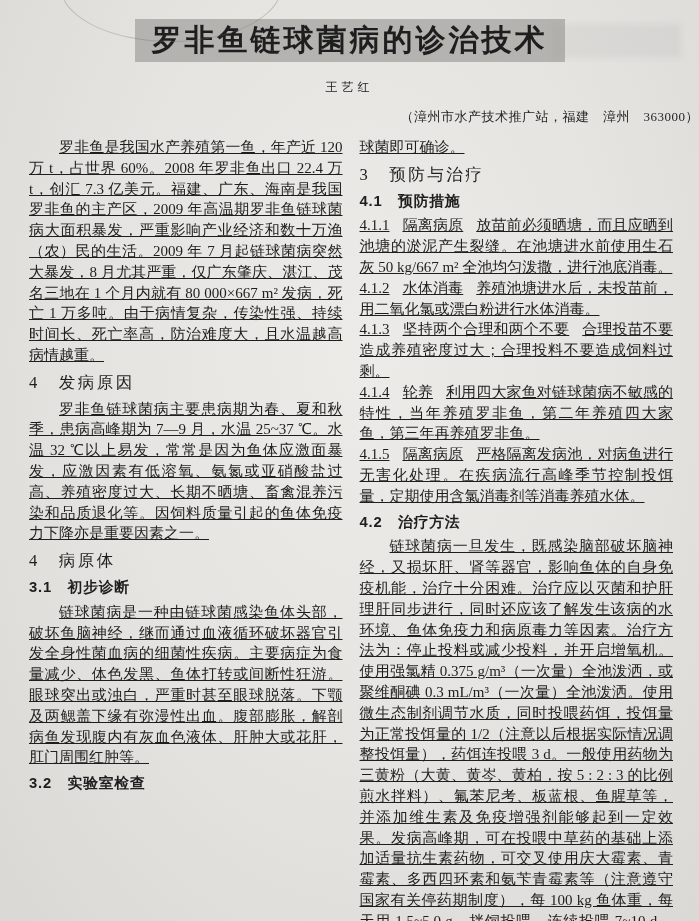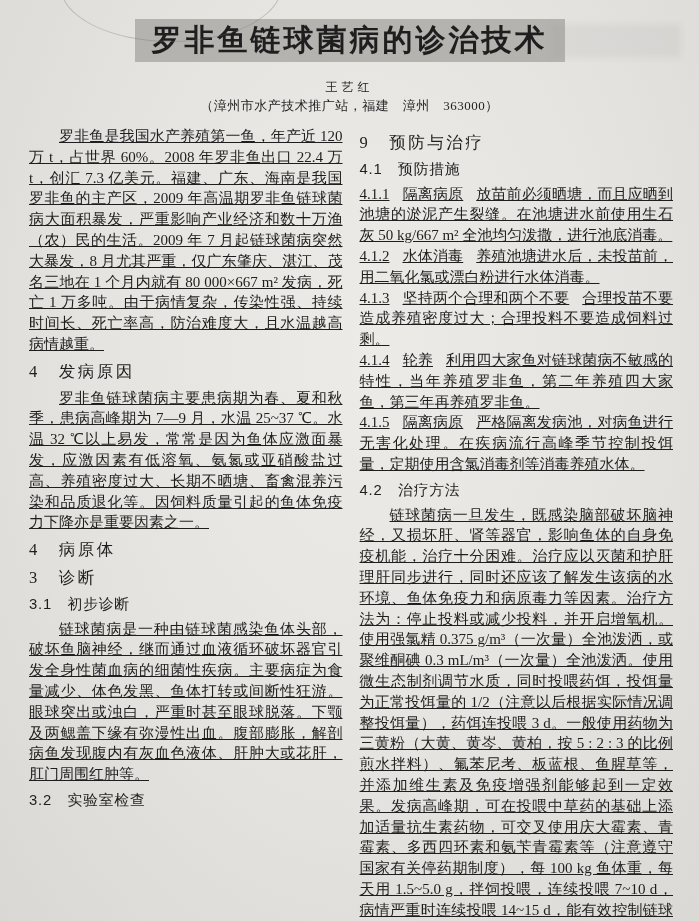--- a/index.html
+++ b/index.html
@@ -33,23 +33,24 @@
     font-size:30px;
     letter-spacing:3px;
     line-height:1.1;
   }
   .author {
     margin-top:17px;
     font-size:12px;
     letter-spacing:4px;
   }
   .affiliation {
-    margin-top:1px;
+    margin-top:12px;
     font-size:13px;
     letter-spacing:0.5px;
+    text-align:right;
   }
   .columns {
     display:flex;
     gap:17px;
     padding:11px 26px 0 29px;
   }
   .col {
     width:318px;
     font-size:15px;
     line-height:20.8px;
@@ -59,21 +60,21 @@
   .col p.no-indent { text-indent:0; }
   .h1 {
     font-size:16.5px;
     font-weight:normal;
     letter-spacing:2.5px;
     margin:7px 0 5px;
     text-indent:0;
   }
   .h2 {
     font-family:"Liberation Sans", sans-serif;
-    font-weight:normal;
+    font-weight:bold;
     font-size:14.8px;
     letter-spacing:0.8px;
     margin:5px 0 4px;
     text-indent:0;
   }
   .run-num { margin-right:13px; }
   .run-head { margin-right:13px; }
 </style>
 </head>
 <body>
@@ -89,29 +90,29 @@
     <div class="affiliation">（漳州市水产技术推广站，福建　漳州　363000）</div>
   </div>
 
   <div class="columns">
 
     <div class="col">
       <p>罗非鱼是我国水产养殖第一鱼，年产近 120 万 t，占世界 60%。2008 年罗非鱼出口 22.4 万 t，创汇 7.3 亿美元。福建、广东、海南是我国罗非鱼的主产区，2009 年高温期罗非鱼链球菌病大面积暴发，严重影响产业经济和数十万渔（农）民的生活。2009 年 7 月起链球菌病突然大暴发，8 月尤其严重，仅广东肇庆、湛江、茂名三地在 1 个月内就有 80 000×667 m² 发病，死亡 1 万多吨。由于病情复杂，传染性强、持续时间长、死亡率高，防治难度大，且水温越高病情越重。</p>
       <div class="h1">4　发病原因</div>
       <p>罗非鱼链球菌病主要患病期为春、夏和秋季，患病高峰期为 7—9 月，水温 25~37 ℃。水温 32 ℃以上易发，常常是因为鱼体应激面暴发，应激因素有低溶氧、氨氮或亚硝酸盐过高、养殖密度过大、长期不晒塘、畜禽混养污染和品质退化等。因饲料质量引起的鱼体免疫力下降亦是重要因素之一。</p>
       <div class="h1">4　病原体</div>
-      <div class="h1">3　诊断</div>
       <div class="h2">3.1　初步诊断</div>
       <p>链球菌病是一种由链球菌感染鱼体头部，破坏鱼脑神经，继而通过血液循环破坏器官引发全身性菌血病的细菌性疾病。主要病症为食量减少、体色发黑、鱼体打转或间断性狂游。眼球突出或浊白，严重时甚至眼球脱落。下颚及两鳃盖下缘有弥漫性出血。腹部膨胀，解剖病鱼发现腹内有灰血色液体、肝肿大或花肝，肛门周围红肿等。</p>
       <div class="h2">3.2　实验室检查</div>
 
     </div>
 
     <div class="col">
-      <div class="h1">9　预防与治疗</div>
+      <p class="no-indent">球菌即可确诊。</p>
+      <div class="h1">3　预防与治疗</div>
       <div class="h2">4.1　预防措施</div>
 
       <p class="no-indent"><span class="run-num">4.1.1</span><span class="run-head">隔离病原</span><span>放苗前必须晒塘，而且应晒到池塘的淤泥产生裂缝。在池塘进水前使用生石灰 50 kg/667 m² 全池均匀泼撒，进行池底消毒。</span></p>
 
       <p class="no-indent"><span class="run-num">4.1.2</span><span class="run-head">水体消毒</span><span>养殖池塘进水后，未投苗前，用二氧化氯或漂白粉进行水体消毒。</span></p>
 
       <p class="no-indent"><span class="run-num">4.1.3</span><span class="run-head">坚持两个合理和两个不要</span><span>合理投苗不要造成养殖密度过大；合理投料不要造成饲料过剩。</span></p>
 
       <p class="no-indent"><span class="run-num">4.1.4</span><span class="run-head">轮养</span><span>利用四大家鱼对链球菌病不敏感的特性，当年养殖罗非鱼，第二年养殖四大家鱼，第三年再养殖罗非鱼。</span></p>
 

